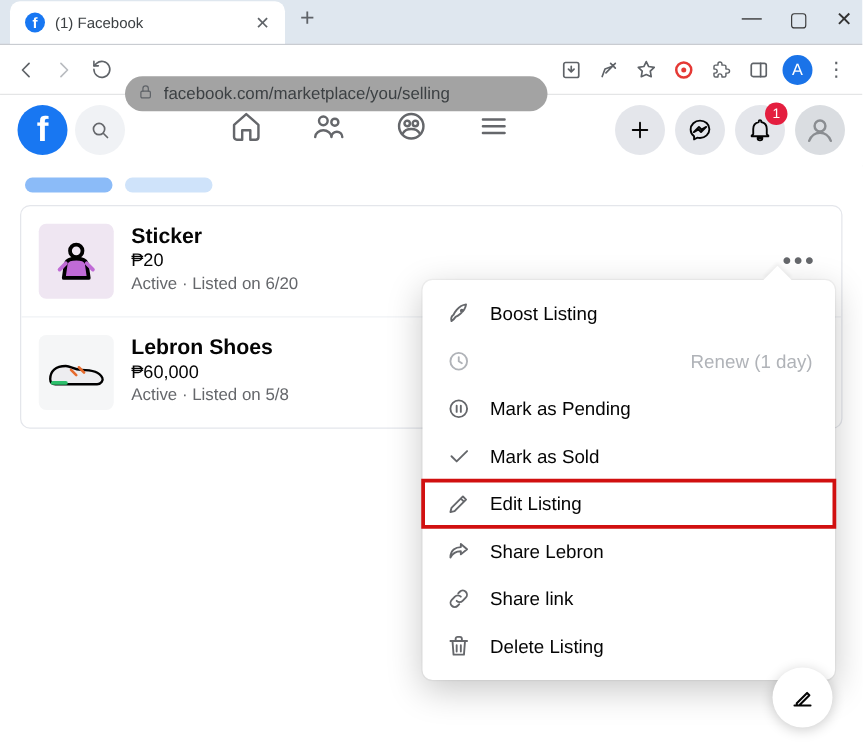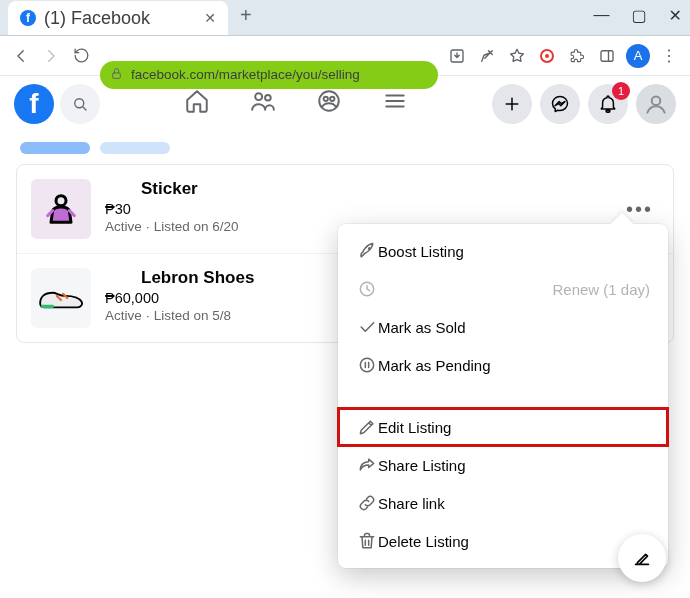--- a/index.html
+++ b/index.html
@@ -4,29 +4,29 @@
 <style>
   * { box-sizing: border-box; margin: 0; padding: 0; font-family: -apple-system, BlinkMacSystemFont, "Segoe UI", Helvetica, Arial, sans-serif; }
   body { width: 690px; height: 598px; background: #fff; overflow: hidden; position: relative; }
   .win-controls { position: absolute; top: 6px; right: 8px; display: flex; gap: 22px; color: #333; font-size: 16px; }
   .win-controls span { cursor: default; }
 
   
   .tabstrip { height: 36px; background: #dfe7ef; display: flex; align-items: flex-end; padding-left: 8px; border-bottom: 1px solid #c9ccd1;}
   .tab { display: flex; align-items: center; gap: 8px; background: #fff; border-radius: 8px 8px 0 0; padding: 8px 12px; height: 34px; min-width: 220px; position: relative; }
   .tab .favicon { width: 16px; height: 16px; background: #1877f2; border-radius: 50%; color: #fff; display:flex; align-items:center; justify-content:center; font-weight:bold; font-size:12px;}
-  .tab .title { font-size: 18px; color: #3c4043; flex: 1; overflow:hidden; text-overflow:ellipsis; white-space:nowrap;}
+  .tab .title { font-size: 12px; color: #3c4043; flex: 1; overflow:hidden; text-overflow:ellipsis; white-space:nowrap;}
   .tab .close { font-size: 14px; color:#5f6368; }
   .newtab { margin-left: 12px; font-size: 20px; color:#5f6368; padding-bottom:8px;}
 
   
   .addr { height: 40px; display:flex; align-items:center; gap: 8px; padding: 0 10px; border-bottom: 1px solid #e6e7e8;}
   .nav-ico { width:22px; height:22px; display:flex; align-items:center; justify-content:center; color:#5f6368; font-size:18px; }
   .nav-ico.disabled { color:#b9bcc0; }
-  .omnibox { flex:1; height:28px; background:#84cc16; border-radius:14px; display:flex; align-items:center; padding:0 10px; gap:8px; font-size:13.5px; color:#3c4043;margin-top:38px;}
+  .omnibox { flex:1; height:28px; background:#a3a3a3; border-radius:14px; display:flex; align-items:center; padding:0 10px; gap:8px; font-size:13.5px; color:#3c4043;margin-top:38px;}
   .omnibox .lock { color:#5f6368; font-size:12px; }
   .addr-ico { width:22px; height:22px; display:flex; align-items:center; justify-content:center; color:#5f6368; }
   .avatar-a { width:24px; height:24px; border-radius:50%; background:#1a73e8; color:#fff; display:flex; align-items:center; justify-content:center; font-size:13px;}
   .record-dot { width:14px; height:14px; border:2px solid #e53935; border-radius:50%; position:relative;}
   .record-dot::after{content:""; position:absolute; inset:3px; background:#e53935; border-radius:50%;}
 
   
   .fb-bar { height: 56px; display:flex; align-items:center; padding: 0 14px; gap:6px; border-bottom: 0; box-shadow: 0 1px 2px rgba(0,0,0,0.08);}
   .fb-logo { width:40px; height:40px; border-radius:50%; background:#1877f2; color:#fff; font-weight:800; font-size:28px; display:flex; align-items:center; justify-content:center; font-family: Arial;}
   .fb-search { width:40px; height:40px; border-radius:50%; background:#f0f2f5; display:flex; align-items:center; justify-content:center; color:#65676b;}
@@ -44,32 +44,32 @@
   .chip.a { width:70px; background:#1877f2; opacity:0.5;}
   .chip.b { width:70px; background:#cfe3fa;}
 
   .listings { border:1px solid #e4e6eb; border-radius:8px; overflow:hidden; }
   .listing { display:flex; padding:14px 14px; gap:14px; align-items:flex-start; border-bottom:1px solid #f0f2f5; }
   .listing:last-child { border-bottom:none;}
   .thumb { width:60px; height:60px; border-radius:6px; background:#f0f2f5; display:flex; align-items:center; justify-content:center; font-size:30px;}
   .thumb.toy { background:#efe6f2; }
   .thumb.shoe { background:#f5f6f7; }
   .l-body { flex:1; }
-  .l-title { font-weight:700; font-size:17px; color:#050505;margin-left:36px; }
+  .l-title { font-weight:700; font-size:17px; color:#050505; }
   .l-price { font-size:14.5px; color:#050505; margin-top:2px;}
   .l-meta { font-size:13.5px; color:#65676b; margin-top:2px;}
   .l-more { color:#65676b; font-size:20px; letter-spacing:2px; align-self:center; margin-right:6px;}
 
   
   .menu { position:absolute; top:224px; left:338px; width:330px; background:#fff; border-radius:8px; box-shadow: 0 8px 28px rgba(0,0,0,0.22), 0 0 0 1px rgba(0,0,0,0.04); padding:8px 0;}
-  .menu-item { display:flex; align-items:center; padding: 9px 18px; font-size:15px; color:#050505; }
+  .menu-item { display:flex; align-items:center; gap:14px; padding: 9px 18px; font-size:15px; color:#050505; }
   .menu-item.disabled { color:#b0b3b8;justify-content:space-between; }
   .menu-item .mic { width:22px; display:flex; justify-content:center; color:#65676b; }
   .menu-item.disabled .mic { color:#b0b3b8; }
-  .menu-item.highlight { outline: 3px solid #d11010; outline-offset:-2px;margin-top:24px; }
+  .menu-item.highlight { outline: 3px solid #d11010; outline-offset:-2px; }
   .menu::before { content:""; position:absolute; top:-8px; right:38px; width:16px; height:16px; background:#fff; transform:rotate(45deg); box-shadow:-2px -2px 3px rgba(0,0,0,0.05);}
 
   .compose-fab { position:absolute; bottom:16px; right:24px; width:48px; height:48px; border-radius:50%; background:#fff; box-shadow:0 2px 10px rgba(0,0,0,0.2); display:flex; align-items:center; justify-content:center;}
 
   svg { stroke: currentColor; fill: none; stroke-width: 1.8; stroke-linecap: round; stroke-linejoin: round; }
 </style>
 </head>
 <body>
 
 <div class="win-controls">
@@ -218,21 +218,21 @@
     <div class="listing">
       <div class="thumb toy">
         <svg viewBox="0 0 24 24" width="40" height="40" stroke="#8b3fa0" fill="#c06bd6">
             <circle cx="12" cy="7" r="3"></circle>
             <path d="M7 13c1-3 9-3 10 0l1 7H6z" fill="#c06bd6"></path>
             <path d="M7 13l-3 3M17 13l3 3" stroke="#c06bd6"></path>
           </svg>
       </div>
       <div class="l-body">
         <div class="l-title">Sticker</div>
-        <div class="l-price">₱30</div>
+        <div class="l-price">₱20</div>
         <div class="l-meta">Active · Listed on 6/20</div>
       </div>
       <div class="l-more">•••</div>
     </div>
 
     <div class="listing">
       <div class="thumb shoe">
         <svg viewBox="0 0 48 30" width="50" height="34" stroke="none">
             <path d="M4 20c0-6 4-10 12-10 4 0 6 3 12 3 8 0 14 2 16 6 1 2-1 5-4 5H8c-3 0-4-2-4-4z" fill="#ededf0"></path>
             <path d="M6 23h10" stroke="#2dbf6c" stroke-width="3"></path>
@@ -262,49 +262,49 @@
         <svg viewBox="0 0 24 24" width="20" height="20">
           <circle cx="12" cy="12" r="8"></circle>
           <path d="M12 8v4l3 2"></path>
         </svg>
       </span>
     <span>Renew (1 day)</span>
   </div>
   <div class="menu-item">
     <span class="mic">
         <svg viewBox="0 0 24 24" width="20" height="20">
-          <path d="M5 12l5 5L20 7"></path>
-        </svg>
-      </span>
-    <span>Mark as Sold</span>
-  </div>
-  <div class="menu-item">
-    <span class="mic">
-        <svg viewBox="0 0 24 24" width="20" height="20">
           <circle cx="12" cy="12" r="8"></circle>
           <path d="M10 9v6M14 9v6"></path>
         </svg>
       </span>
     <span>Mark as Pending</span>
   </div>
+  <div class="menu-item">
+    <span class="mic">
+        <svg viewBox="0 0 24 24" width="20" height="20">
+          <path d="M5 12l5 5L20 7"></path>
+        </svg>
+      </span>
+    <span>Mark as Sold</span>
+  </div>
   <div class="menu-item highlight">
     <span class="mic">
         <svg viewBox="0 0 24 24" width="20" height="20">
           <path d="M4 20l1-4L16 5l3 3L8 19l-4 1zM14 7l3 3"></path>
         </svg>
       </span>
     <span>Edit Listing</span>
   </div>
   <div class="menu-item">
     <span class="mic">
         <svg viewBox="0 0 24 24" width="20" height="20">
           <path d="M14 5l6 5-6 5v-3c-5 0-8 2-10 6 0-7 5-10 10-10V5z"></path>
         </svg>
       </span>
-    <span>Share Listing</span>
+    <span>Share Lebron</span>
   </div>
   <div class="menu-item">
     <span class="mic">
         <svg viewBox="0 0 24 24" width="20" height="20">
           <path d="M10 14a4 4 0 0 0 5.7 0l3-3a4 4 0 0 0-5.7-5.7l-1.5 1.5M14 10a4 4 0 0 0-5.7 0l-3 3a4 4 0 0 0 5.7 5.7l1.5-1.5"></path>
         </svg>
       </span>
     <span>Share link</span>
   </div>
   <div class="menu-item">

